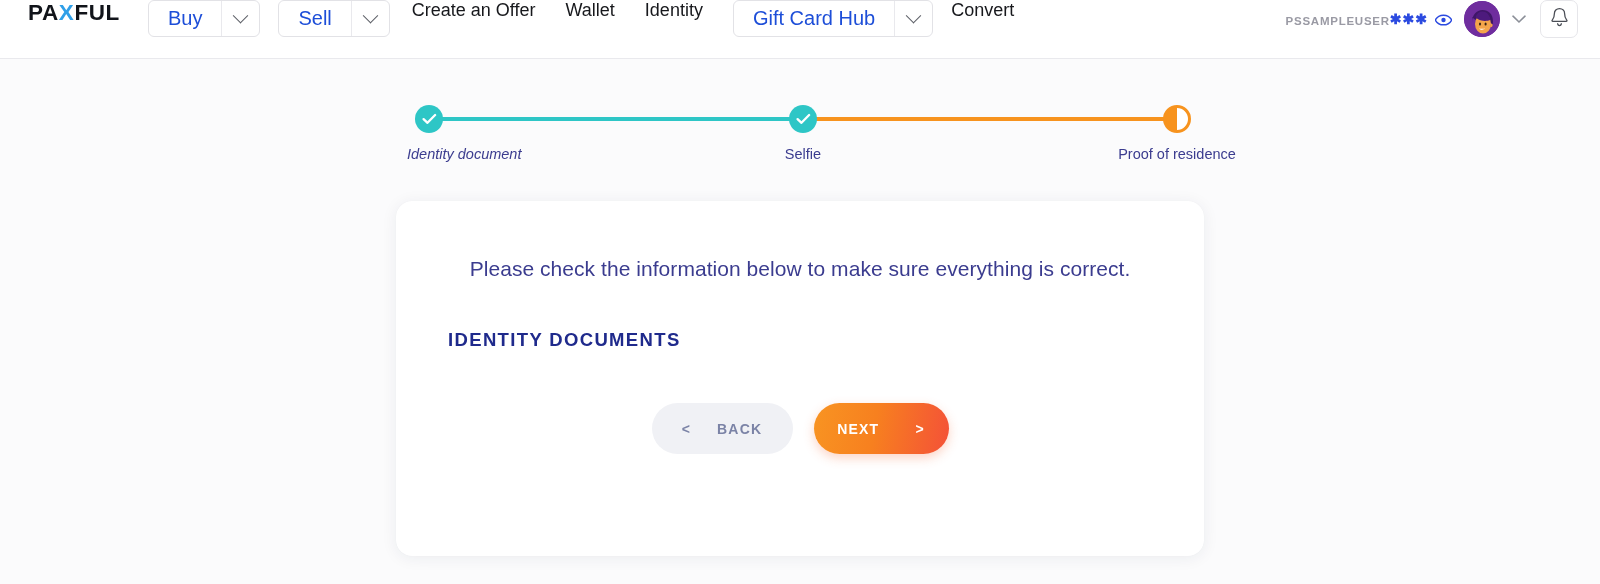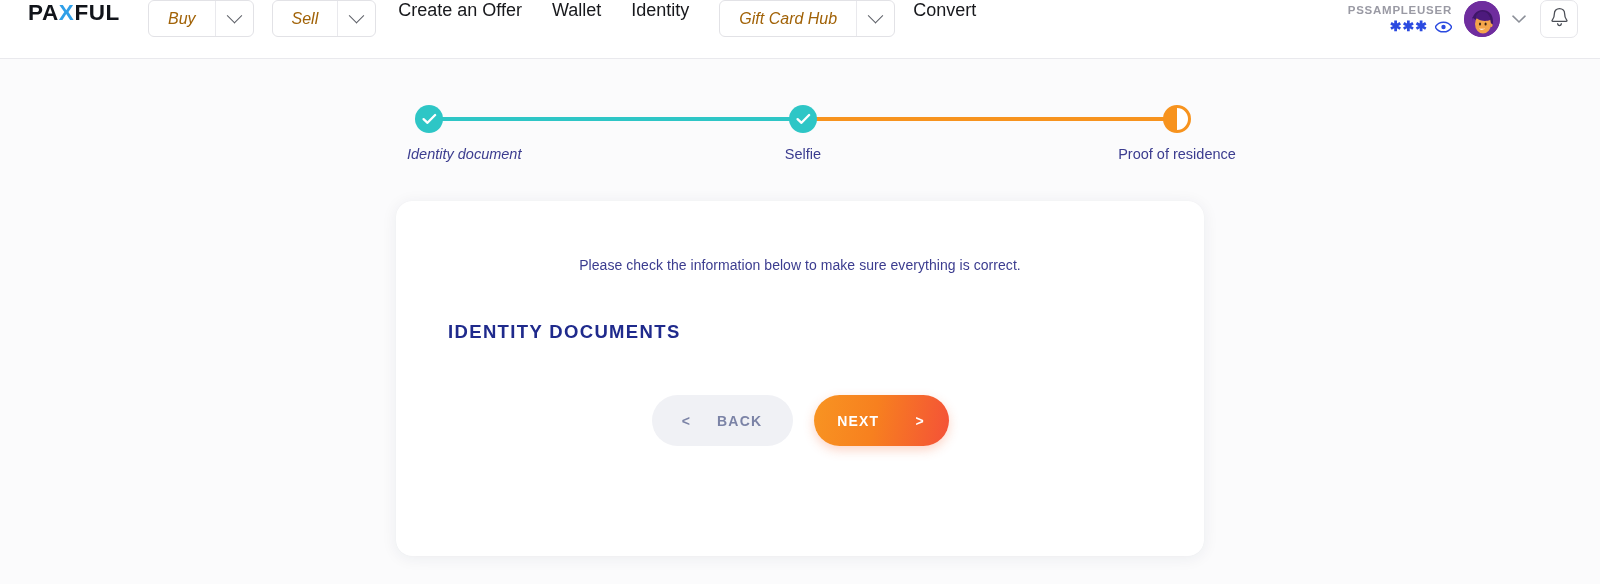--- a/index.html
+++ b/index.html
@@ -49,24 +49,23 @@
     background: #fff;
     height: 37px;
     margin-right: 18px;
     overflow: hidden;
   }
   .split-btn .sb-label {
     display: flex;
     align-items: center;
     justify-content: center;
     padding: 0 19px;
-    font-size: 16px;
-    color: #a16207;
+    font-size: 20px;
+    color: #1d4ed8;
     white-space: nowrap;
-    font-style: italic;
   }
   .split-btn .sb-caret {
     display: flex;
     align-items: center;
     justify-content: center;
     width: 38px;
     border-left: 1px solid #e9e9ed;
   }
 
   .nav-link {
@@ -88,21 +87,21 @@
   }
 
   .nav-right {
     margin-left: auto;
     display: flex;
     align-items: center;
   }
 
   .user-block {
     display: flex;
-    flex-direction: column;
+    flex-direction: row;
     align-items: flex-end;
     margin-right: 12px;
     line-height: 1.25;
   }
   .user-name {
     font-size: 11.5px;
     letter-spacing: 0.75px;
     color: #9a9aa4;
     font-weight: 600;
   }
@@ -204,21 +203,21 @@
     background: #ffffff;
     border-radius: 16px;
     box-shadow: 0 2px 16px rgba(35, 40, 70, 0.07),
                 0 0 1px rgba(35, 40, 70, 0.06);
     padding: 56px 52px 40px;
     min-height: 355px;
   }
 
   .lead {
     text-align: center;
-    font-size: 14px;
+    font-size: 21px;
     color: #3b3c8f;
     margin-bottom: 48px;
     letter-spacing: 0.05px;
   }
 
   .section-title {
     font-size: 18.5px;
     font-weight: 700;
     letter-spacing: 1.35px;
     color: #1f2a8c;

